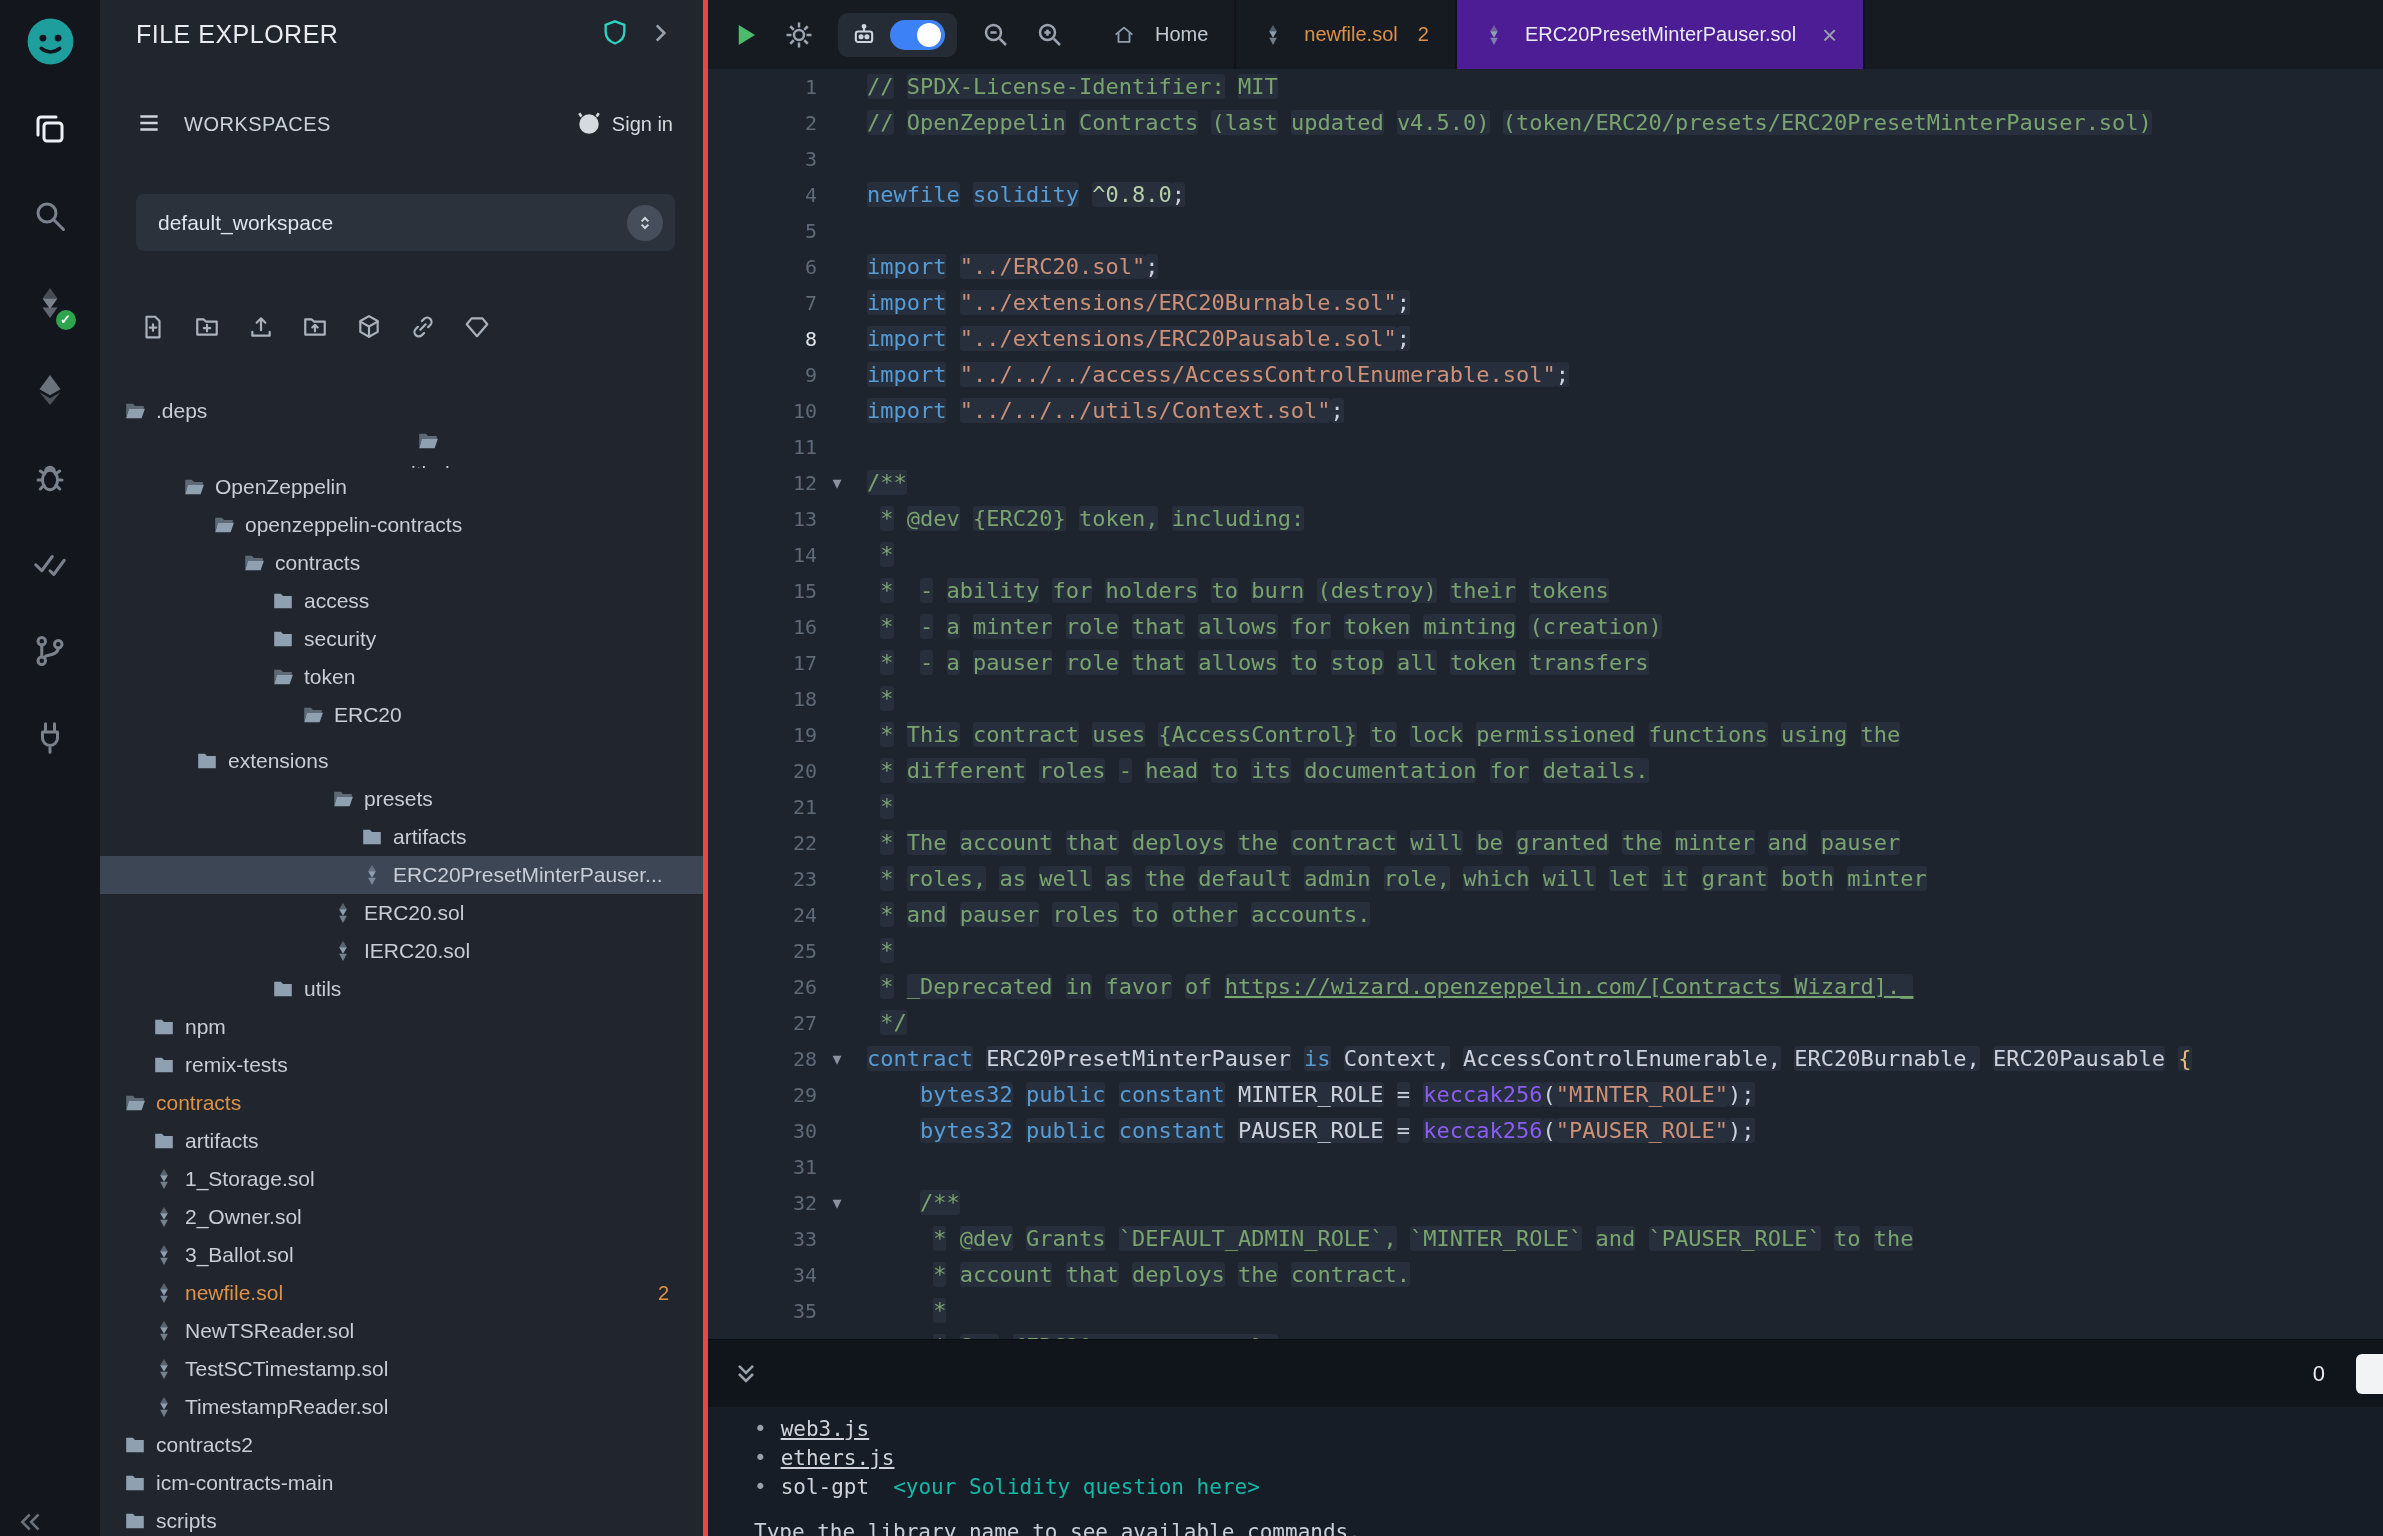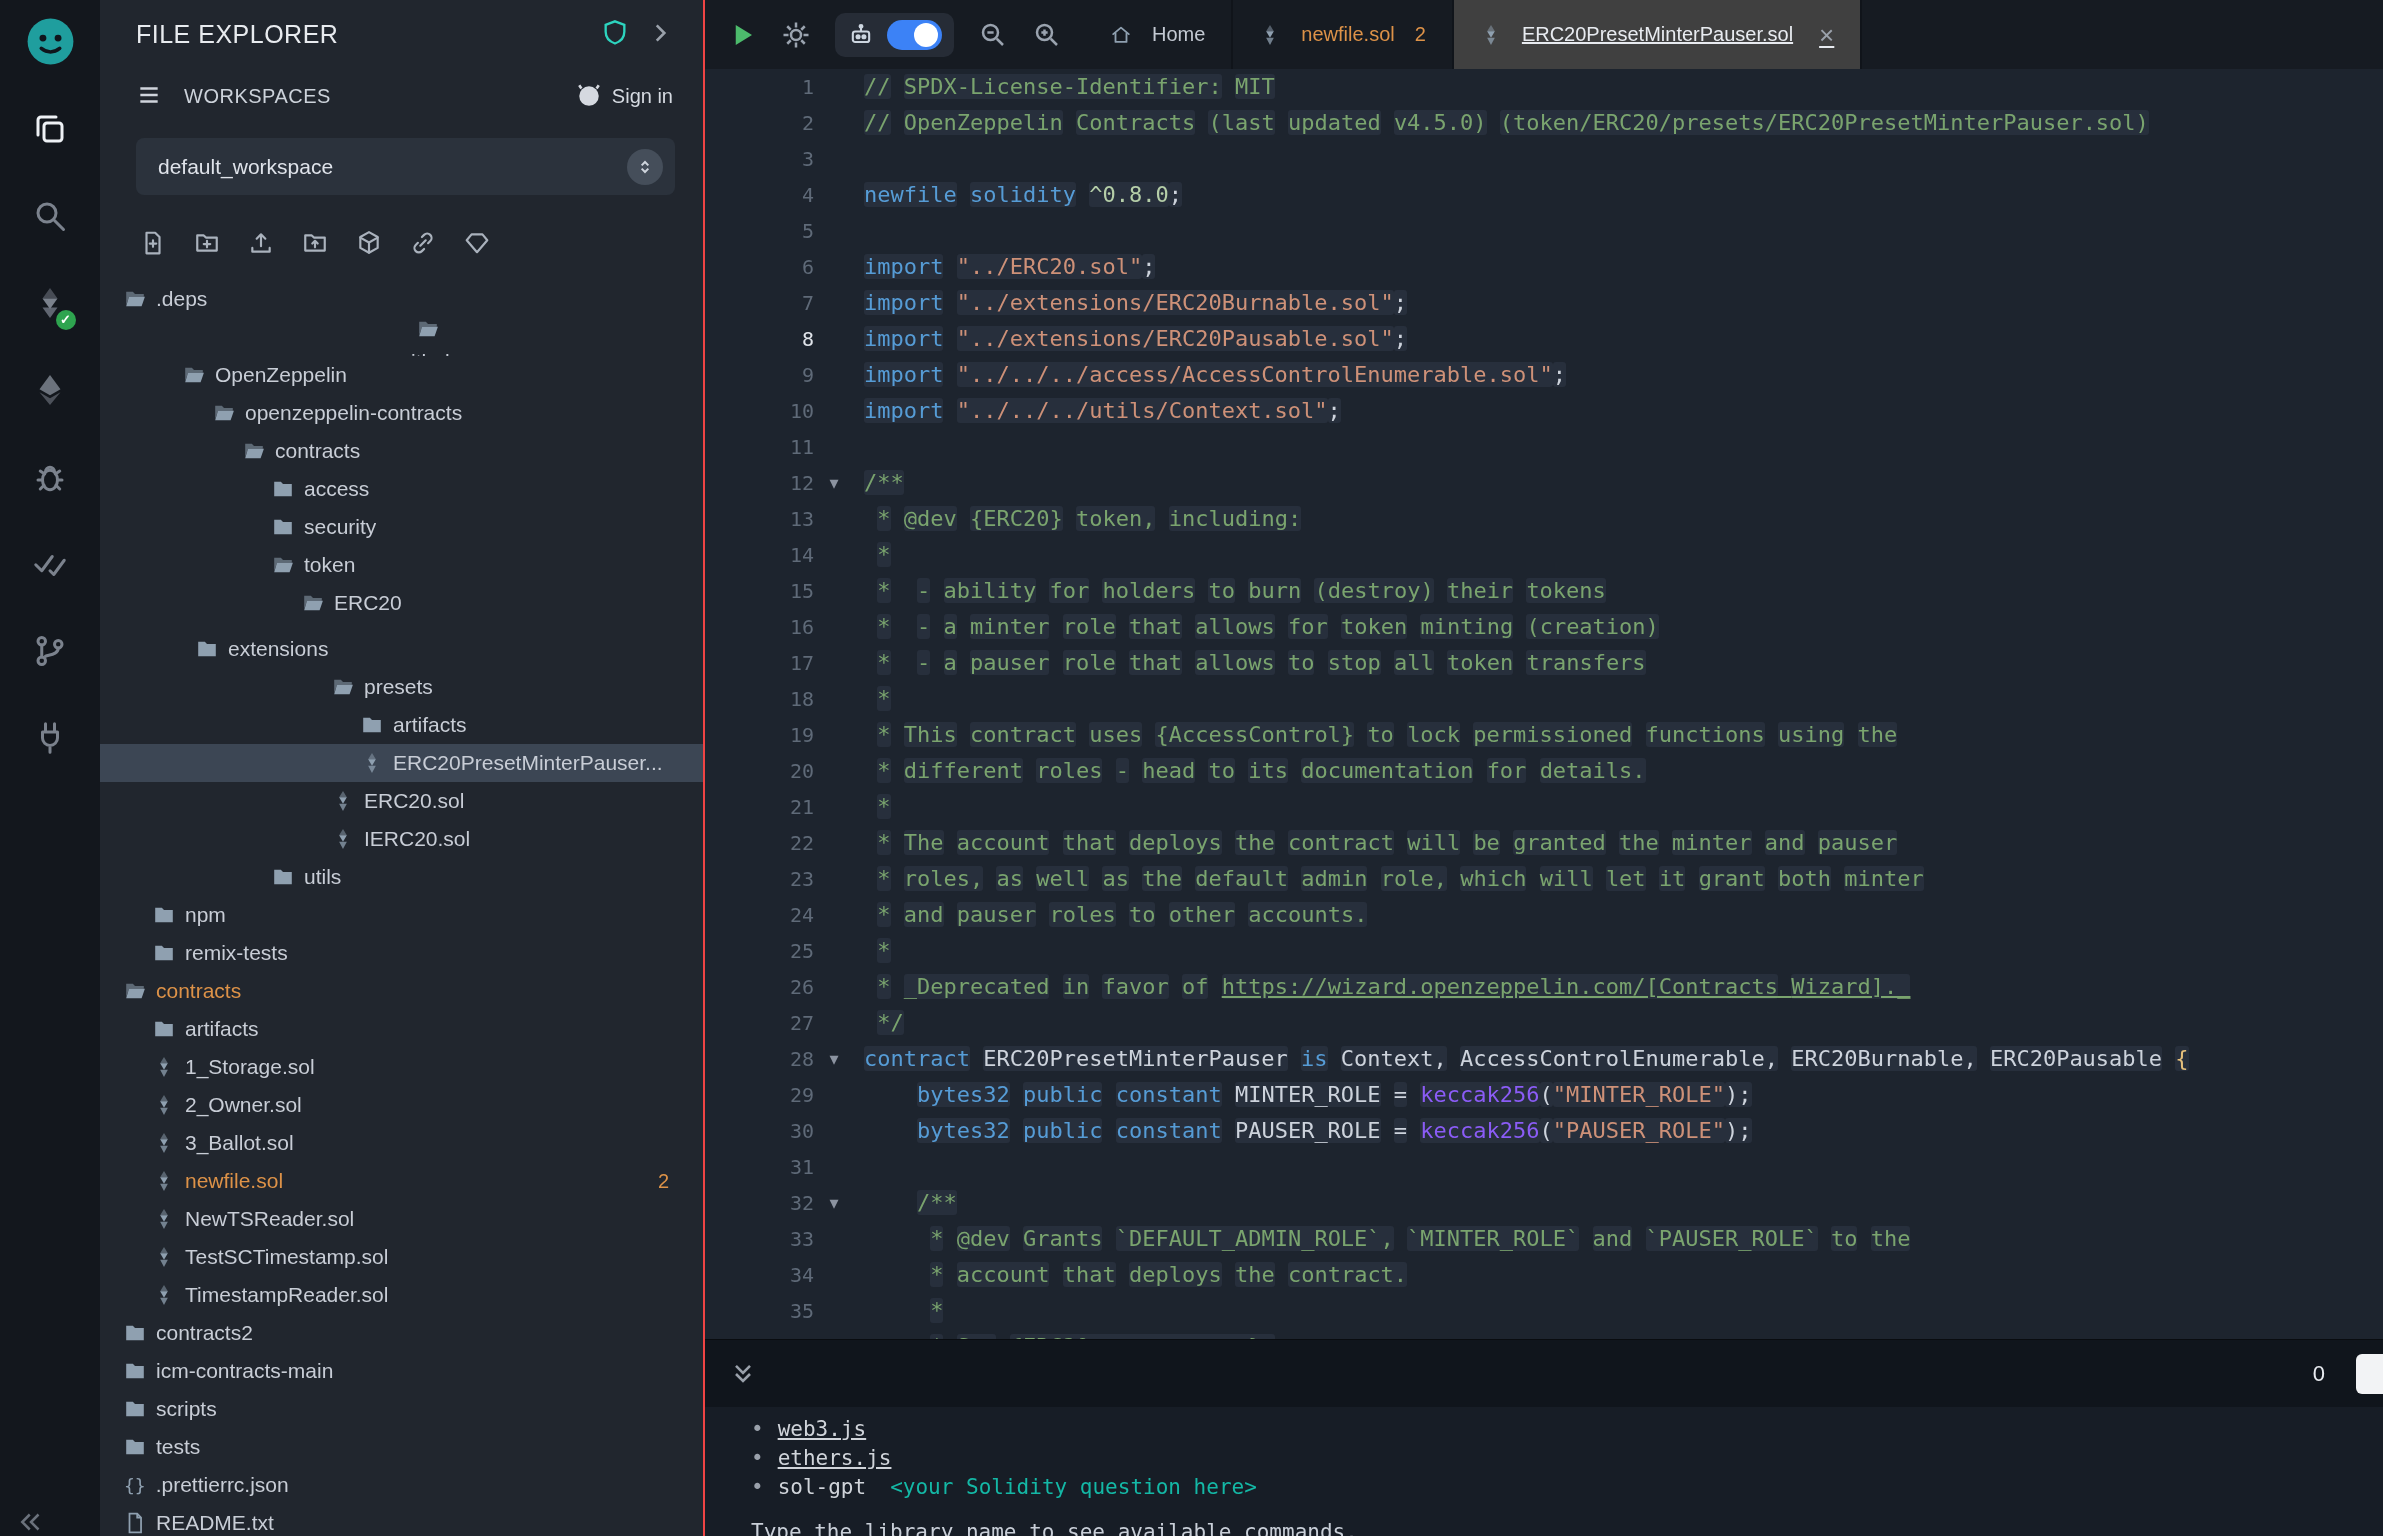--- a/index.html
+++ b/index.html
@@ -10,21 +10,21 @@
   .logo-wrap{margin-top:14px;margin-bottom:30px;}
   .logo-wrap svg{width:55px;height:55px;}
   .abar-item{width:55px;height:55px;display:flex;align-items:center;justify-content:center;color:#7b828d;cursor:pointer;position:relative;margin-bottom:32px;}
   .abar-item.active{color:#eef1f5;}
   .abar-item svg{width:36px;height:36px;}
   .check-badge{position:absolute;right:2px;bottom:2px;width:20px;height:20px;border-radius:50%;background:#2ea44f;color:#fff;font-size:13px;line-height:20px;text-align:center;font-weight:bold;}
   .abar-bottom{position:absolute;bottom:-4px;left:16px;color:#6b727c;}
   .abar-bottom svg{width:30px;height:30px;}
 
   
-  .explorer{width:603px;background:#21262e;flex-shrink:0;border-right:2px solid #ef4444;display:flex;flex-direction:column;overflow:hidden;}
+  .explorer{width:603px;background:#21262e;flex-shrink:0;border-right:5px solid #ef4444;display:flex;flex-direction:column;overflow:hidden;gap:28px;}
   .x-head{height:69px;display:flex;align-items:center;padding:0 30px 0 36px;}
   .x-title{font-size:25px;color:#e8ebef;letter-spacing:0.5px;flex:1;}
   .x-shield{color:#2dd4bf;margin-right:18px;}
   .x-shield svg{width:28px;height:28px;}
   .x-chev{color:#9aa1ab;}
   .x-chev svg{width:26px;height:26px;}
   .x-row2{height:55px;display:flex;align-items:center;padding:0 30px 0 36px;}
   .x-burger{color:#cfd4dc;margin-right:22px;}
   .x-burger svg{width:26px;height:26px;}
   .x-wslabel{font-size:20px;color:#ccd2da;letter-spacing:0.5px;flex:1;}
@@ -58,21 +58,21 @@
   .tb-play{color:#4cbb6c;}
   .ai-group{display:flex;align-items:center;gap:12px;background:#262c36;border-radius:10px;padding:7px 12px;}
   .ai-robot{display:inline-flex;color:#cdd6e0;}
   .ai-robot svg{width:28px;height:28px;}
   .toggle{width:55px;height:30px;border-radius:16px;background:#3c82f6;position:relative;cursor:pointer;}
   .toggle .knob{position:absolute;top:3px;right:4px;width:24px;height:24px;border-radius:50%;background:#fff;}
   .tab-strip{display:flex;align-items:stretch;}
   .tab{display:flex;align-items:center;gap:20px;padding:0 26px;font-size:20px;color:#c3c9d2;border-right:2px solid #10141a;cursor:pointer;white-space:nowrap;}
   .tab .ic{display:inline-flex;color:#8fa0b0;}
   .tab .ic svg{width:22px;height:22px;}
-  .tab.active{background:#404040;color:#e8ebf0;text-decoration:underline;}
+  .tab.active{background:#4c1d95;color:#e8ebf0;}
   .tab.modified .tab-label,.tab.modified .tab-badge{color:#dd9248;}
   .tab-close{color:#9aa1ab;font-size:26px;margin-left:6px;line-height:1;}
 
   
   .editor{flex:1;background:#1d242e;overflow:hidden;font-family:"DejaVu Sans Mono",monospace;}
   .code-line{height:36px;line-height:36px;display:flex;font-size:22px;}
   .gutter{width:149px;flex-shrink:0;display:flex;}
   .ln{flex:1;text-align:right;color:#5f6a78;font-size:20px;}
   .ln.active{color:#e0e4ea;}
   .fold{width:40px;text-align:center;color:#8b93a0;font-size:18px;font-family:"Liberation Sans",sans-serif;}

